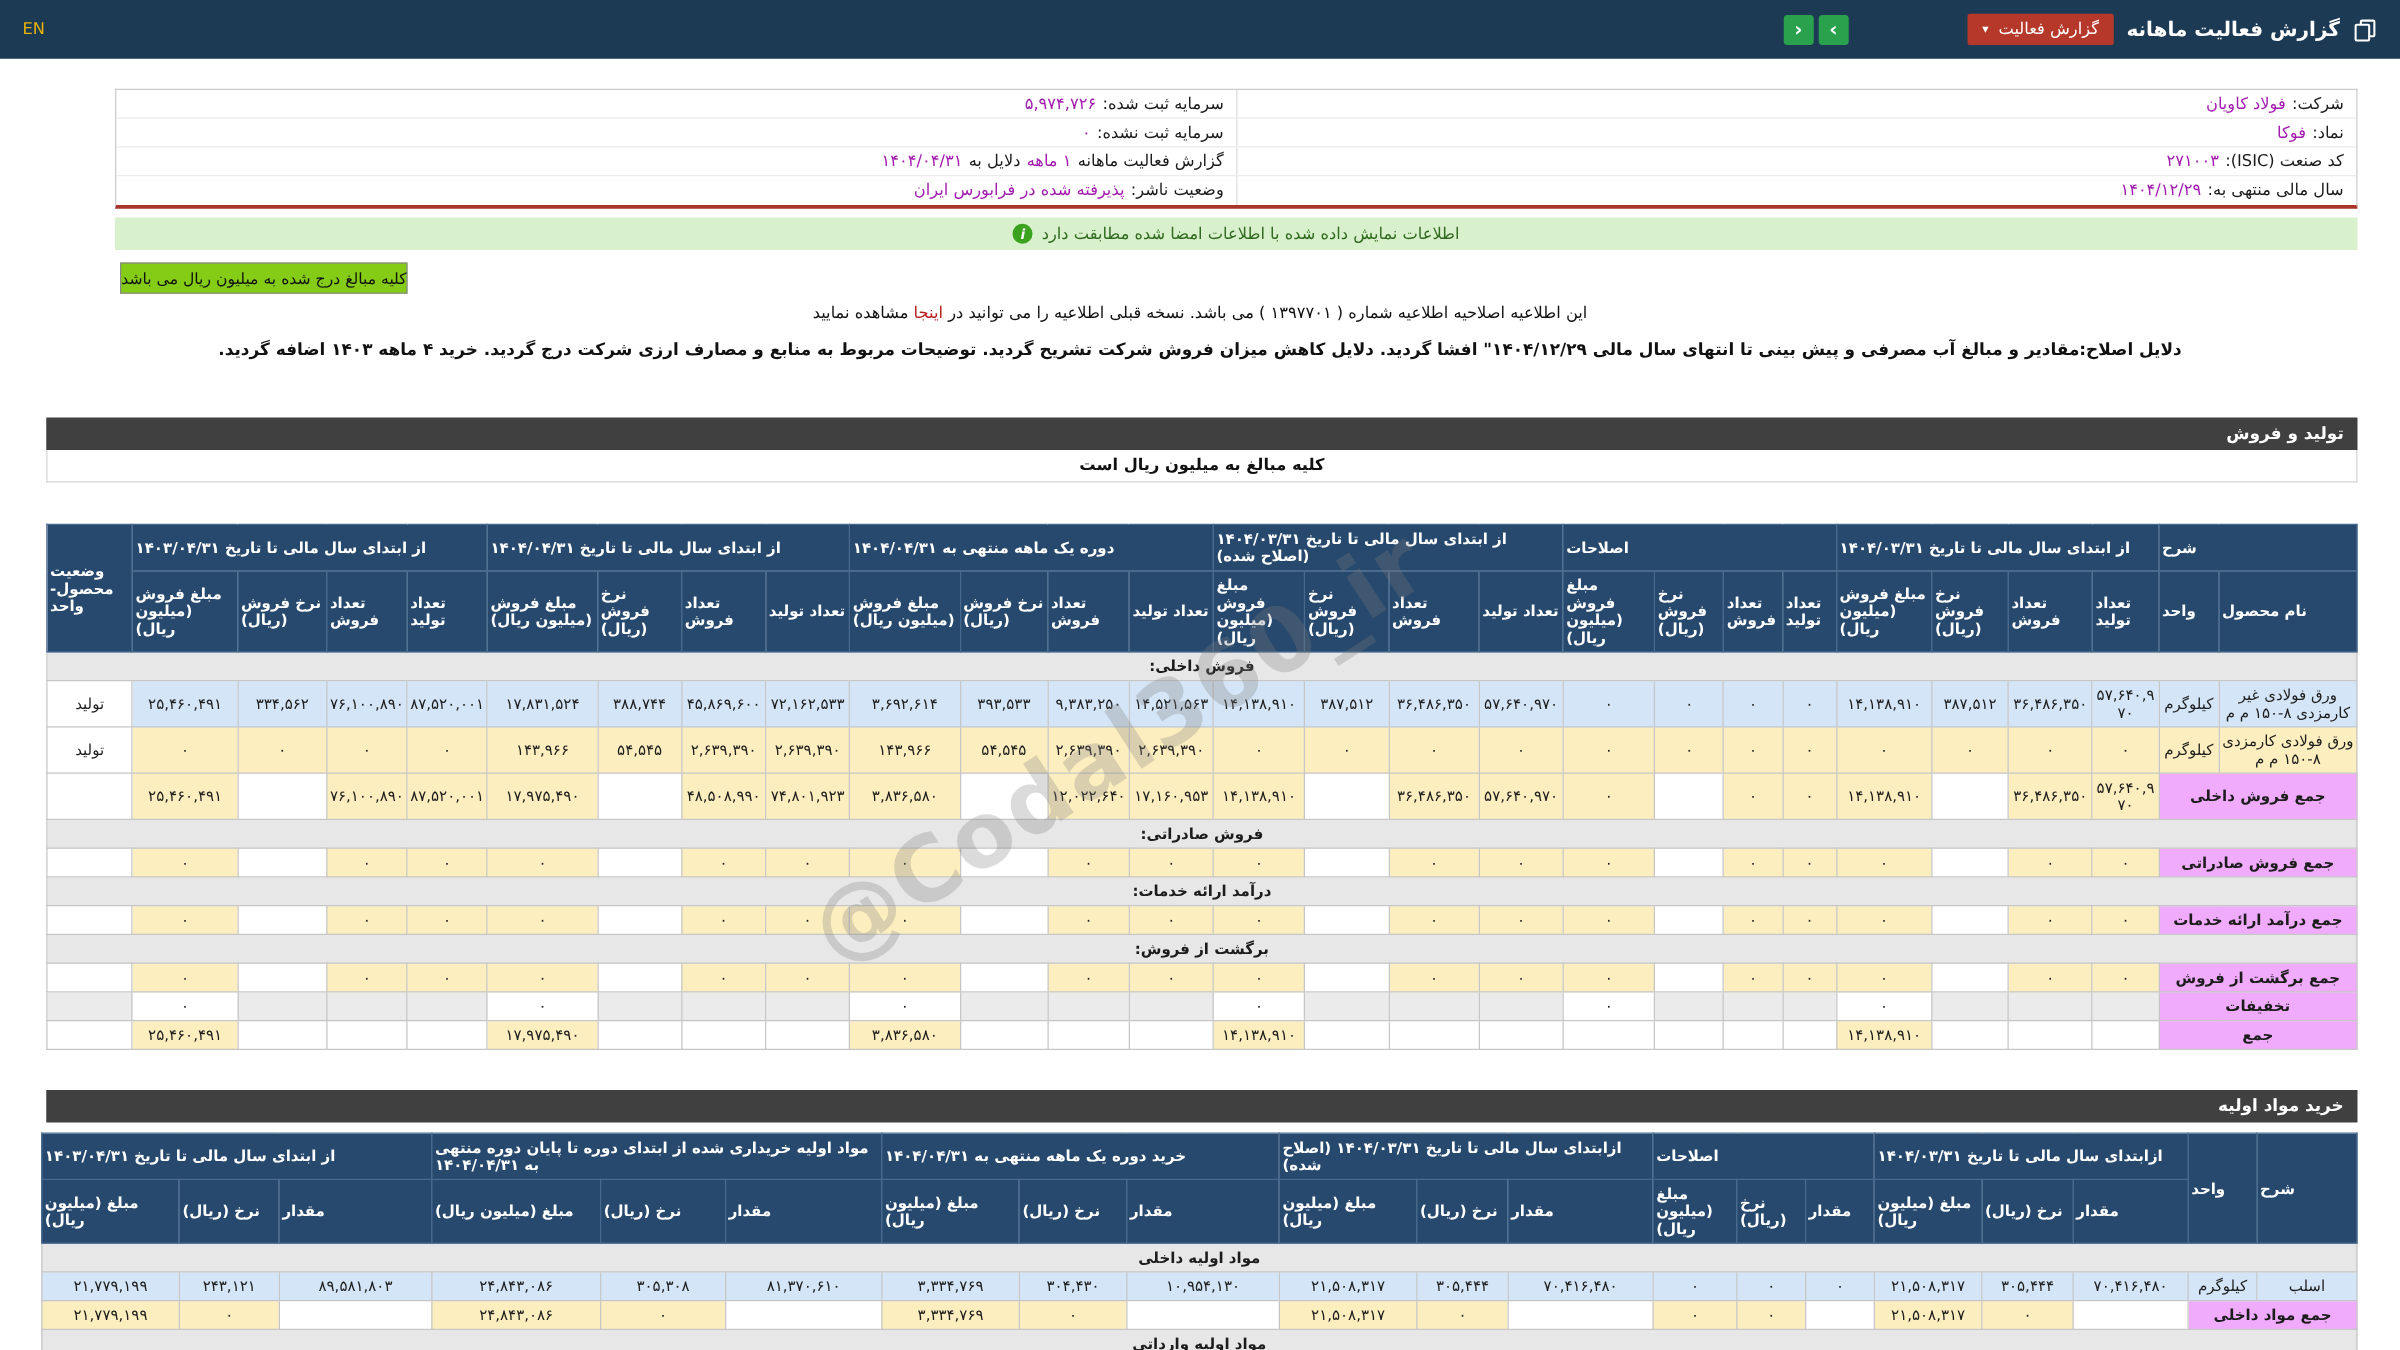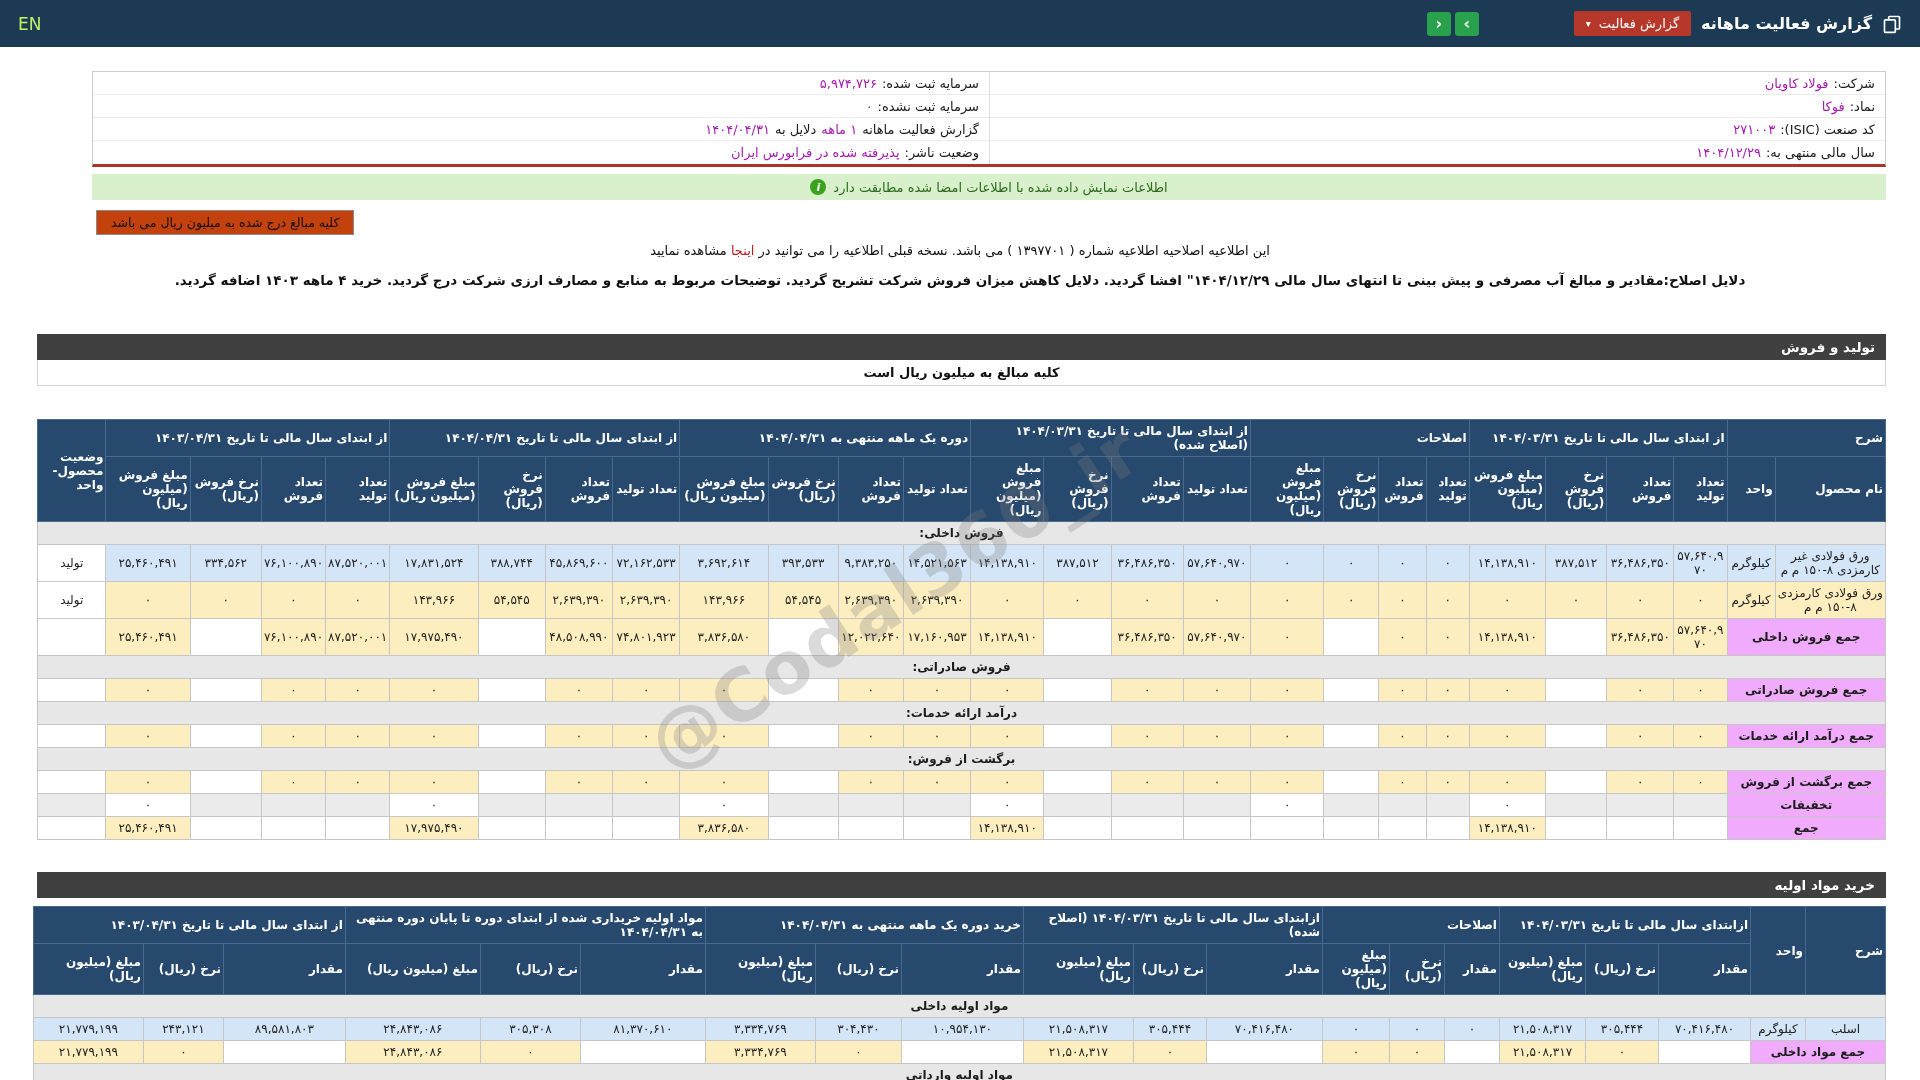--- a/index.html
+++ b/index.html
@@ -11,57 +11,57 @@
   .topbar{height:47px;background:#1d3a54;display:flex;align-items:center;padding:0 18px;gap:10px}
   .tb-icon{display:flex;align-items:center}
   .tb-title{font-size:16px;color:#fff;font-weight:bold}
   .tb-dropdown{background:#b5382b;color:#fff;border:none;border-radius:2px;font-size:13px;
     padding:5px 12px;display:flex;align-items:center;gap:8px;cursor:pointer;
     font-family:inherit}
   .tb-dropdown .caret{font-size:10px}
   .nav-arrows{margin-right:85px;display:flex;gap:4px}
   .nav-arrows button{width:24px;height:24px;background:#2aa24d;color:#fff;border:none;border-radius:3px;
     font-size:16px;font-weight:bold;line-height:22px;cursor:pointer;font-family:inherit}
-  .en{margin-right:auto;color:#bef264;font-size:17px;text-decoration:none;cursor:pointer}
+  .en{margin-right:auto;color:#eab308;font-size:13px;text-decoration:none;cursor:pointer}
 
   
   .info-wrap{margin:24px 34px 0 92px;border:1px solid #ccc;border-bottom:3px solid #a8352a;
     display:grid;grid-template-columns:1fr 1fr;background:#fff}
   .info-col:first-child{border-left:1px solid #ddd}
   .info-row{display:flex;align-items:center;gap:5px;height:23px;padding:0 10px;
     border-bottom:1px solid #ececec;font-size:13px}
   .info-col .info-row:last-child{border-bottom:none}
   .info-row .lbl{font-weight:normal;color:#1a1a1a;white-space:nowrap}
   .info-row .val{color:#a21caf;white-space:nowrap}
 
   
   .banner{margin:7px 34px 0 92px;background:#d9f0cc;color:#2f6a1f;font-size:13px;height:26px;
     display:flex;align-items:center;justify-content:center;gap:7px}
   .info-icon{width:16px;height:16px;border-radius:50%;background:#3aa21d;color:#fff;font-size:11px;
     font-weight:bold;font-style:italic;display:flex;align-items:center;justify-content:center;flex:0 0 16px}
 
   
   .amounts-box{width:fit-content;margin:10px auto 0 96px;border:1px solid #8a8a8a;
-    padding:4px 14px;font-size:12.5px;color:#111;background:#c2410c}
+    padding:4px 0;font-size:12.5px;color:#111;background:#84cc16}
   .amend{margin:8px 0 0;text-align:center;font-size:13px;color:#111}
   .amend a{color:#b91c1c;text-decoration:none;cursor:pointer}
   .reasons{margin:14px 60px 0;text-align:center;font-size:13.5px;font-weight:bold;color:#111}
 
   
   .section-wrap{margin:46px 34px 0 37px}
   .section-wrap.second{margin-top:32px}
   .sec-bar{background:#404040;color:#fff;font-weight:bold;font-size:13.5px;padding:5px 11px;text-align:right}
   .sec-sub{background:#fff;border:1px solid #d5d5d5;border-top:none;font-weight:bold;font-size:13px;
     padding:5px 11px;text-align:center;color:#111}
   #production-table{margin-top:33px}
   #materials-table{margin-top:8px}
 
   table.rpt{width:100%;border-collapse:collapse;table-layout:fixed;background:#fff}
   table.rpt th{background:#27496d;color:#fff;border:1px solid #476a8e;font-size:12px;font-weight:bold;
-    padding:4px 2px;text-align:right;vertical-align:middle;word-wrap:break-word}
+    padding:4px 2px;text-align:left;vertical-align:middle;word-wrap:break-word}
   table.rpt td{border:1px solid #c6c6c6;font-size:12px;color:#1c1c1c;text-align:center;
     padding:4px 2px;vertical-align:middle;word-wrap:break-word}
   td.sec{background:#e7e7e7;font-weight:bold;text-align:right;padding:3px 9px;color:#111}
   td.sumlbl{background:#f0abfc;font-weight:bold;text-align:right;padding:3px 7px;color:#111}
   .c-blue{background:#d3e5f6}
   .c-yellow{background:#fdeebf}
   .c-white{background:#fff}
   .c-gray{background:#ebebeb}
   td.name{font-size:12px}
 

